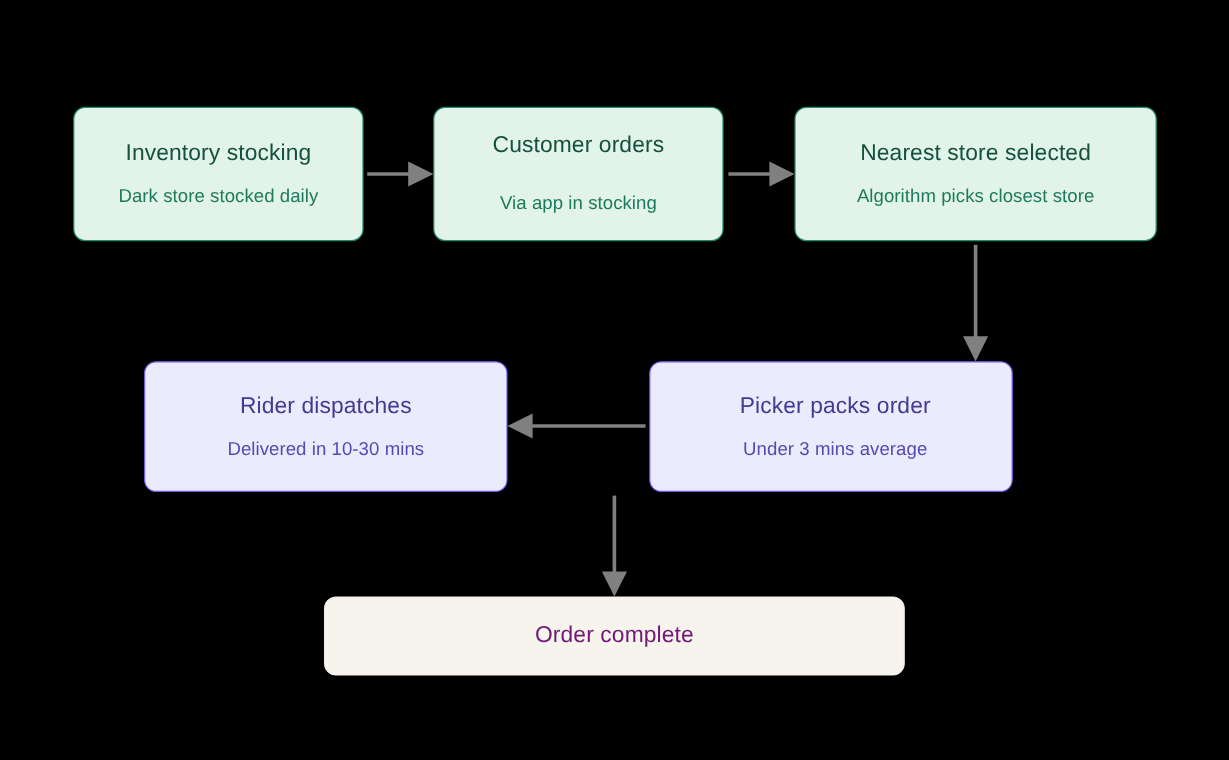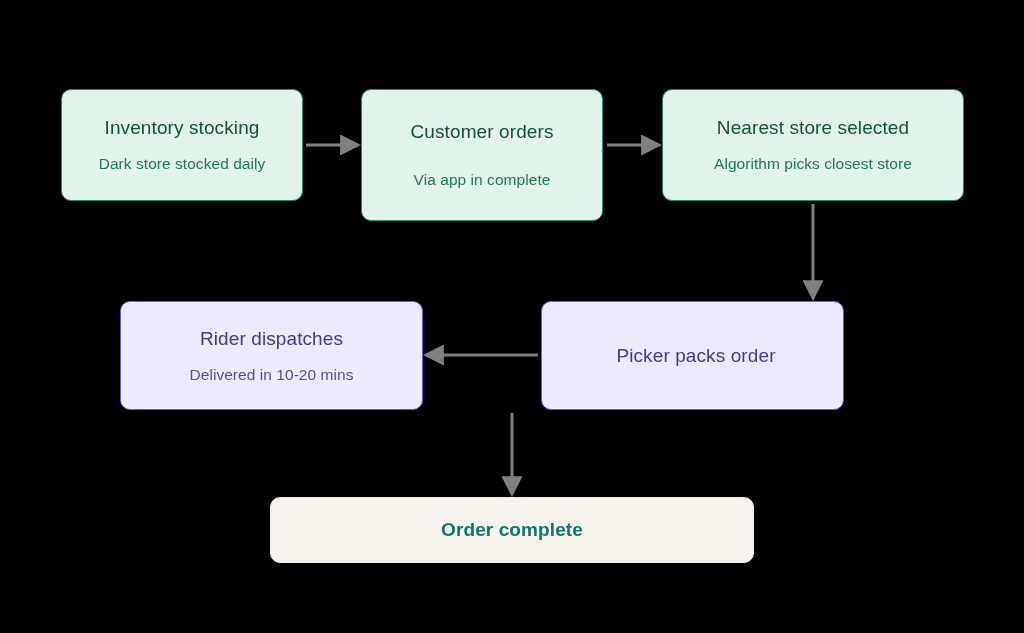--- a/index.html
+++ b/index.html
@@ -65,25 +65,25 @@
     border: 1.6px solid #6c5ce7;
   }
   .node.purple .title { color: #433a91; }
   .node.purple .subtitle { color: #544bb0; }
 
   
   .node.cream {
     background: #f6f4ed;
     border: 1.6px solid #f0eee6;
   }
-  .node.cream .title { color: #0f766e; font-weight: bold; }
+  .node.cream .title { color: #701a75; }
 
   
   #node-inventory   { left: 61px;  top: 89px;  width: 242px; height: 112px; }
-  #node-orders      { left: 361px; top: 89px;  width: 242px; height: 132px; gap: 12px; }
+  #node-orders      { left: 361px; top: 89px;  width: 242px; height: 112px; gap: 12px; }
   #node-nearest     { left: 662px; top: 89px;  width: 302px; height: 112px; }
   #node-picker      { left: 541px; top: 301px; width: 303px; height: 109px; padding-left: 21px; }
   #node-rider       { left: 120px; top: 301px; width: 303px; height: 109px; }
   #node-complete    { left: 270px; top: 497px; width: 484px; height: 66px; }
 </style>
 </head>
 <body>
 
 <div id="canvas">
 
@@ -103,34 +103,35 @@
     </g>
   </svg>
 
   <div class="node green" id="node-inventory">
     <div class="title">Inventory stocking</div>
     <div class="subtitle">Dark store stocked daily</div>
   </div>
 
   <div class="node green" id="node-orders">
     <div class="title">Customer orders</div>
-    <div class="subtitle">Via app in complete</div>
+    <div class="subtitle">Via app in stocking</div>
   </div>
 
   <div class="node green" id="node-nearest">
     <div class="title">Nearest store selected</div>
     <div class="subtitle">Algorithm picks closest store</div>
   </div>
 
   <div class="node purple" id="node-picker">
     <div class="title">Picker packs order</div>
+    <div class="subtitle">Under 3 mins average</div>
   </div>
 
   <div class="node purple" id="node-rider">
     <div class="title">Rider dispatches</div>
-    <div class="subtitle">Delivered in 10-20 mins</div>
+    <div class="subtitle">Delivered in 10-30 mins</div>
   </div>
 
   <div class="node cream" id="node-complete">
     <div class="title">Order complete</div>
   </div>
 
 </div>
 
 </body></html>

